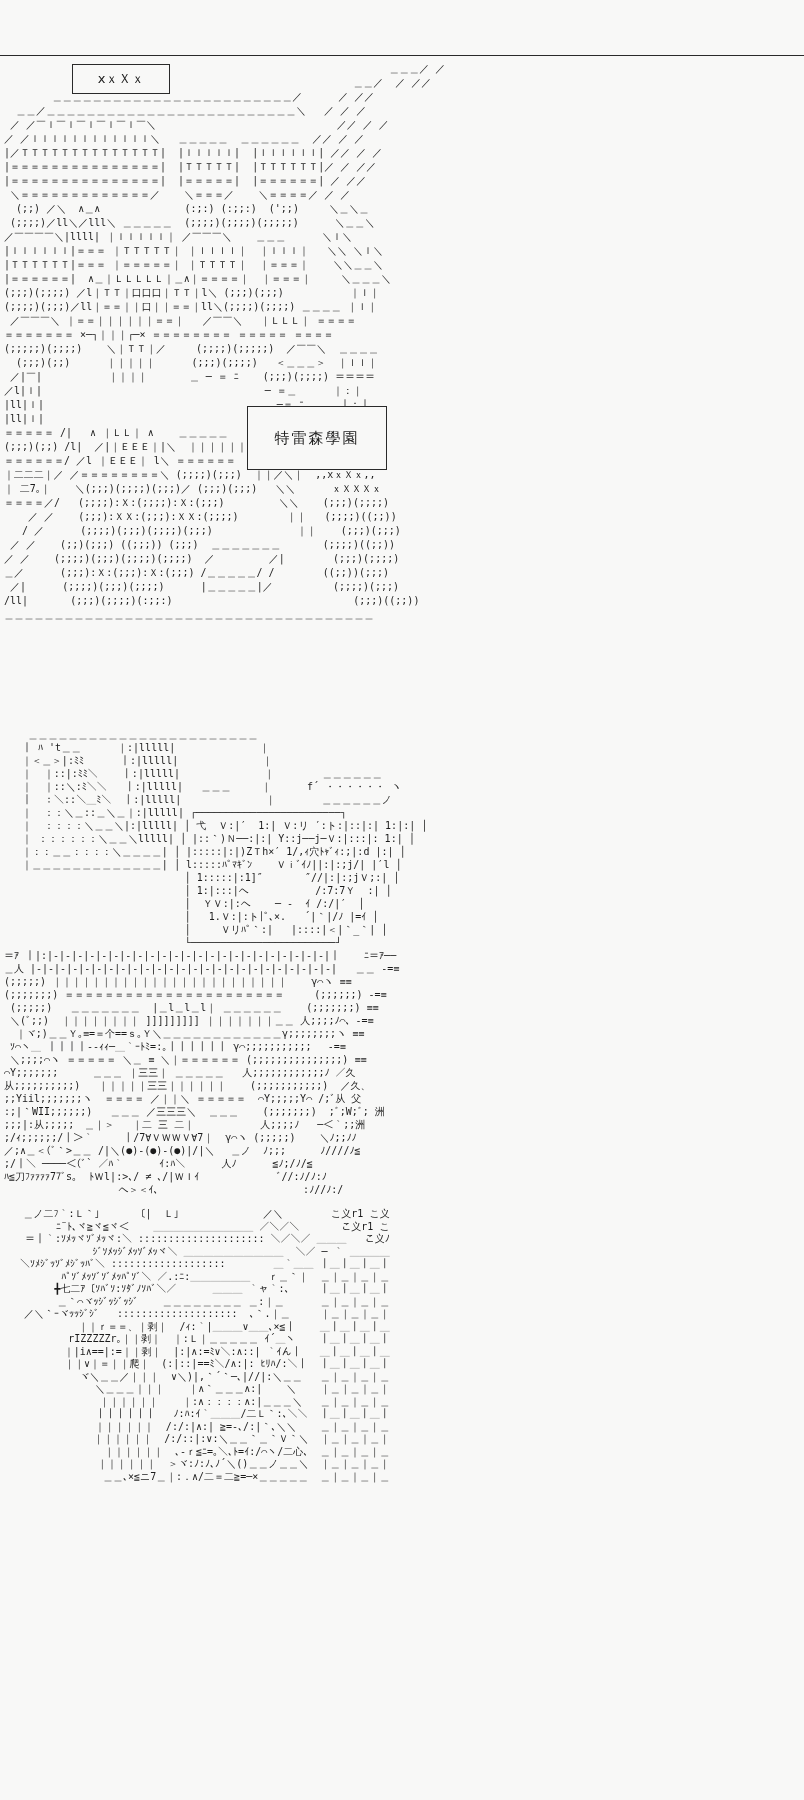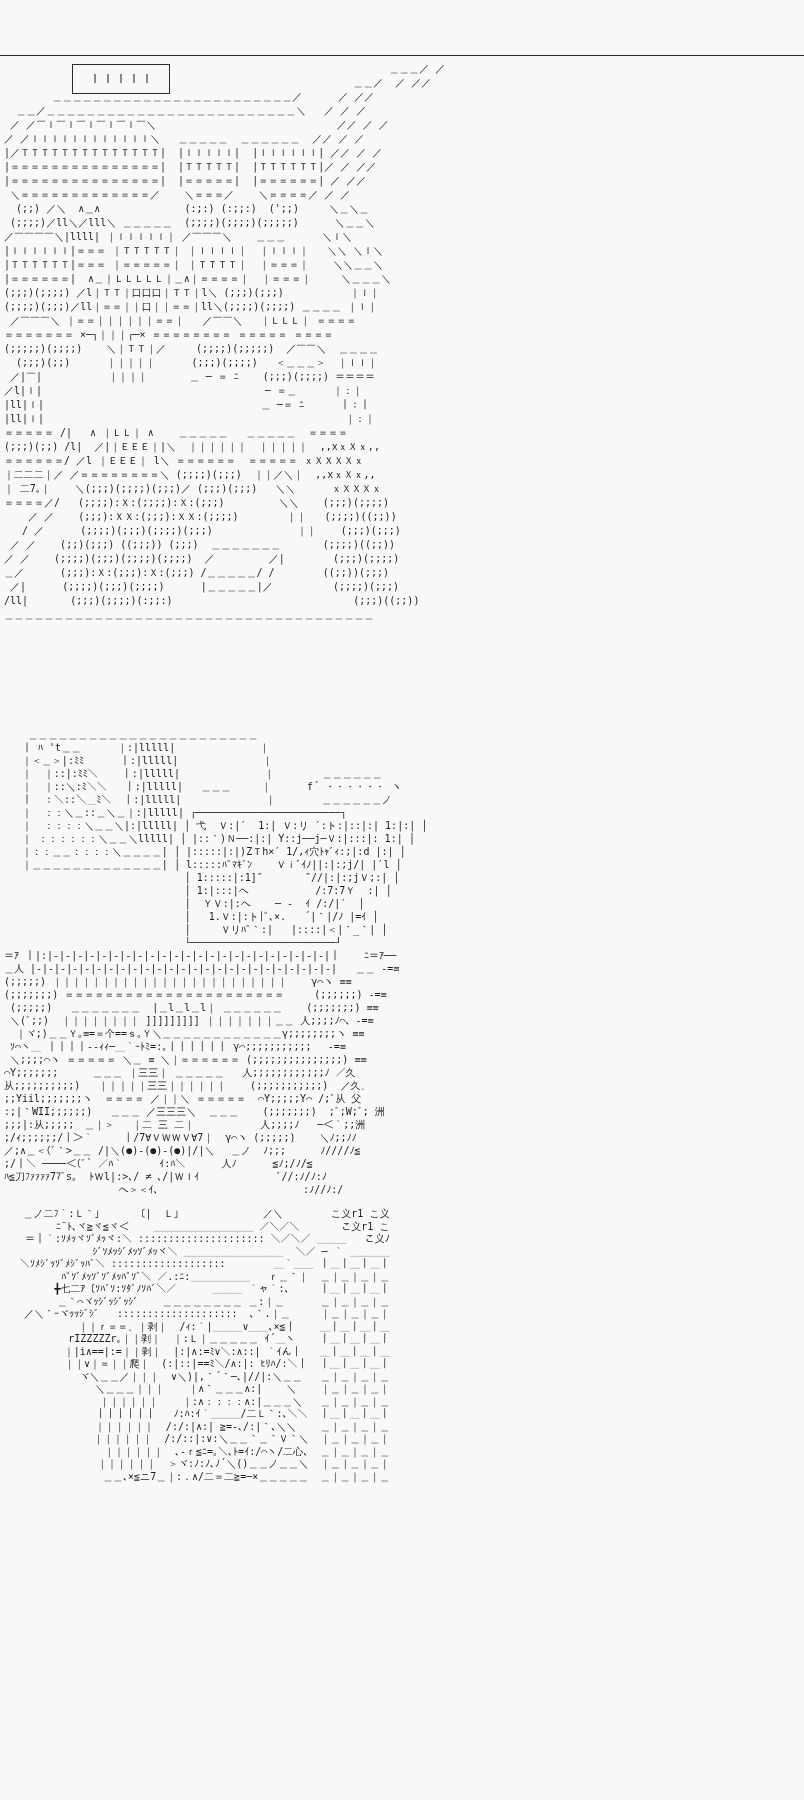--- a/index.html
+++ b/index.html
@@ -105,23 +105,26 @@
     ／ ／    (;;;):ＸＸ:(;;;):ＸＸ:(;;;;)        ｜｜   (;;;;)((;;))
    / ／      (;;;;)(;;;)(;;;;)(;;;)              ｜｜    (;;;)(;;;)
  ／ ／    (;;)(;;;) ((;;;)) (;;;)  ＿＿＿＿＿＿＿       (;;;;)((;;))
 ／ ／    (;;;;)(;;;)(;;;;)(;;;;)  ／         ／|        (;;;)(;;;;)
 ＿／      (;;;):Ｘ:(;;;):Ｘ:(;;;) /＿＿＿＿＿/ /        ((;;))(;;;)
  ／|      (;;;;)(;;;)(;;;;)      |＿＿＿＿＿|／          (;;;;)(;;;)
 /ll|       (;;;)(;;;;)(:;;:)                              (;;;)((;;))
 ＿＿＿＿＿＿＿＿＿＿＿＿＿＿＿＿＿＿＿＿＿＿＿＿＿＿＿＿＿＿＿＿＿＿＿＿＿</pre>
 
   <div class="caption-box">
-    <span>ｌｌｌｌｌ</span>
+    <span>xｘＸｘ</span>
   </div>
 
+  <div class="sign-box">
+    <span>特雷森學園</span>
+  </div>
 
   <pre class="aa s2">    ＿＿＿＿＿＿＿＿＿＿＿＿＿＿＿＿＿＿＿＿＿＿＿
    ｜ ﾊ 't＿＿      ｜:|lllll|              ｜
    ｜＜＿＞|:ﾐﾐ      ｜:|lllll|              ｜
    ｜  ｜::|:ﾐﾐ＼    ｜:|lllll|              ｜        ＿＿＿＿＿＿
    ｜  ｜::＼:ﾐ＼＼   ｜:|lllll|   ＿＿＿     ｜      f´ ・・・・・・ ヽ
    ｜  ：＼::＼＿ﾐ＼  ｜:|lllll|              ｜      ゝ＿＿＿＿＿＿ノ
    ｜  ：：＼＿::＿＼＿｜:|lllll| ┌────────────────────────┐
    ｜  ：：：：＼＿＿＼|:|lllll| │ 弋  Ｖ:|′  1:| Ｖ:リ ′:ト:|::|:| 1:|:| │
    ｜ ：：：：：：＼＿＿＼lllll| │ |::｀)Ｎ──:|:| Y::j──j─Ｖ:|:::|: 1:| │

